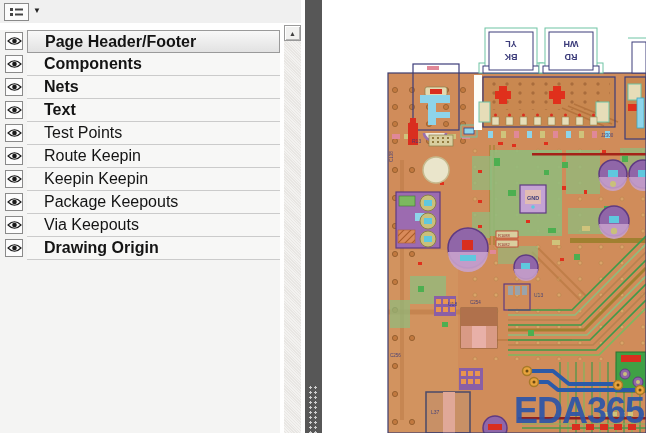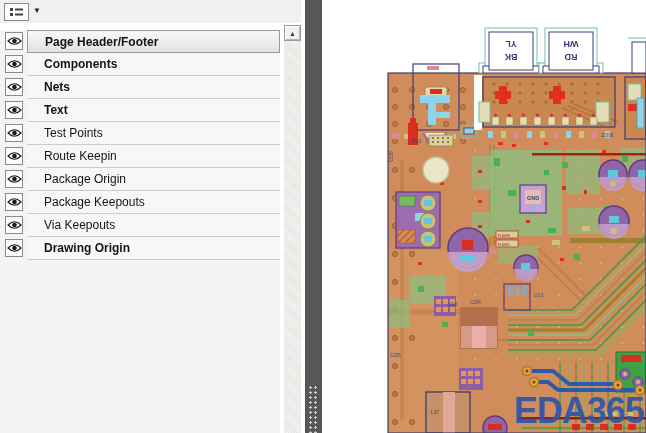--- a/index.html
+++ b/index.html
@@ -14,21 +14,21 @@
   .options-btn{position:absolute;left:4px;top:3px;width:25px;height:18px;background:#fcfcfc;
     border:1px solid #8a8a8a;display:flex;align-items:center;justify-content:center;box-sizing:border-box;}
   .caret{position:absolute;left:33px;top:6px;font-size:8px;color:#222;line-height:10px;}
   .rows-bg{position:absolute;left:0;top:30px;width:280px;height:403px;background:#f4f4f3;}
   .rows{position:absolute;left:0;top:30px;width:280px;}
   .row{position:relative;height:23px;}
   .eyebox{position:absolute;left:5px;top:2px;width:18px;height:18px;background:#fcfcfc;
     border:1px solid #8a8a8a;box-sizing:border-box;display:flex;align-items:center;justify-content:center;}
   .strip{position:absolute;left:27px;top:0;width:253px;height:23px;box-sizing:border-box;
     background:#f7f7f6;border-bottom:1px solid #cbcbcb;display:flex;align-items:center;
-    padding-left:17px;font-size:12px;color:#141414;}
+    padding-left:17px;font-size:16px;color:#141414;}
   .row.selected .strip{background:linear-gradient(#f8f8f8,#e2e2e2);border:1px solid #9a9a9a;}
   .row.bold .strip{font-weight:bold;}
   
   .scrollbar{position:absolute;left:284px;top:25px;width:17px;height:408px;
     background:repeating-linear-gradient(45deg,#f3f2f0 0 1px,#e8e6e3 1px 2px);}
   .scroll-up{position:absolute;left:0;top:0;width:17px;height:16px;box-sizing:border-box;
     background:#f1f1f0;border:1px solid #9a9a9a;box-shadow:inset 1px 1px 0 #ffffff,inset -1px -1px 0 #b5b5b5;
     display:flex;align-items:center;justify-content:center;font-size:7px;color:#404040;}
   
   .splitter{position:absolute;left:305px;top:0;width:17px;height:433px;background:#575757;}
@@ -126,21 +126,21 @@
         </div>
     </div>
     <div class="row">
       <div class="eyebox">
         <svg width="15" height="10" viewBox="0 0 15 10">
             <path d="M1,5 Q7.5,-1.5 14,5 Q7.5,11.5 1,5 Z" fill="#f4f4f4" stroke="#1a1a1a" stroke-width="1.1"></path>
             <circle cx="7.5" cy="5" r="2.3" fill="#1a1a1a"></circle>
           </svg>
       </div>
       <div class="strip">
-          <span>Package Origin</span>
+          <span>Keepin Keepin</span>
         </div>
     </div>
     <div class="row">
       <div class="eyebox">
         <svg width="15" height="10" viewBox="0 0 15 10">
             <path d="M1,5 Q7.5,-1.5 14,5 Q7.5,11.5 1,5 Z" fill="#f4f4f4" stroke="#1a1a1a" stroke-width="1.1"></path>
             <circle cx="7.5" cy="5" r="2.3" fill="#1a1a1a"></circle>
           </svg>
       </div>
       <div class="strip">

